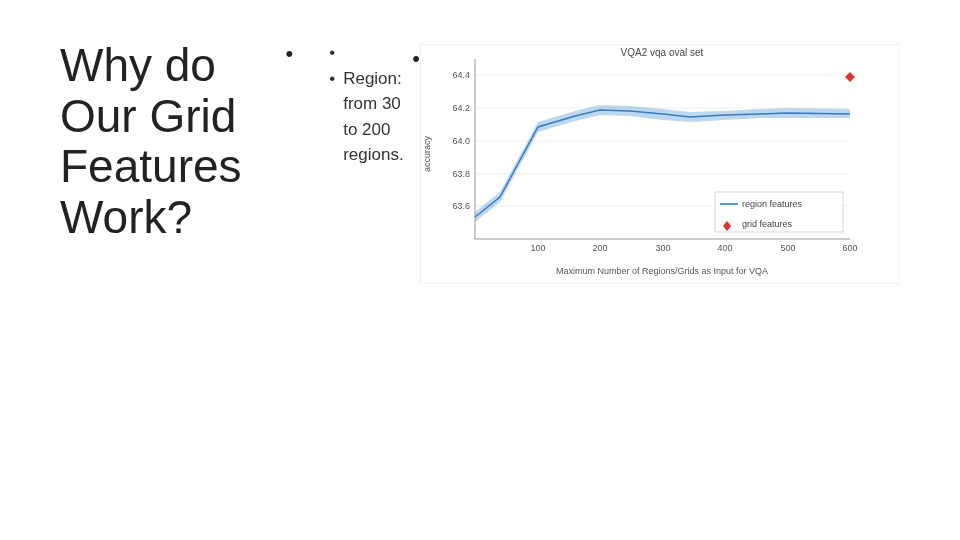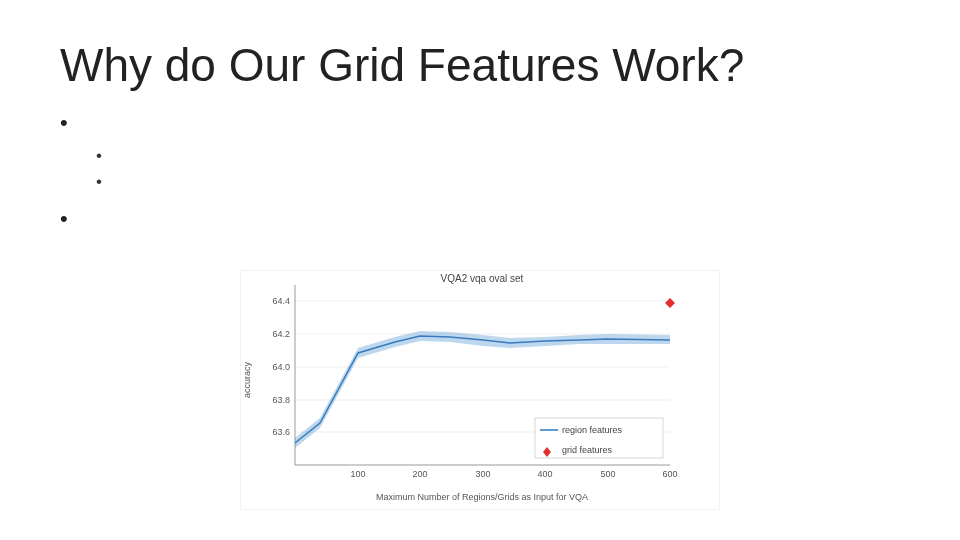--- a/index.html
+++ b/index.html
@@ -10,21 +10,21 @@
       background: #ffffff;
       font-family: 'Segoe UI', Arial, sans-serif;
       overflow: hidden;
     }
 
     .slide {
       width: 960px;
       height: 540px;
       padding: 40px 60px 30px 60px;
       display: flex;
-      flex-direction: column;
+      flex-direction: row;
     }
 
     .title {
       font-size: 46px;
       font-weight: 400;
       color: #222222;
       margin-bottom: 18px;
       line-height: 1.1;
     }
 
@@ -66,21 +66,21 @@
       margin-bottom: 10px;
       margin-top: 6px;
       display: flex;
       align-items: flex-start;
       gap: 8px;
     }
 
     .chart-container {
       display: flex;
       justify-content: center;
-      align-items: flex-end;
+      align-items: flex-start;
       flex: 1;
       margin-top: 4px;
     }
 
     .chart-wrapper {
       position: relative;
       width: 480px;
       height: 240px;
     }
 
@@ -99,20 +99,21 @@
   <div class="bullet-l1">
     <span class="bullet-dot">•</span>
   </div>
 
   <div class="sub-bullets">
     <div class="bullet-l2">
       <span class="bullet-dot">•</span>
     </div>
     <div class="bullet-l2">
       <span class="bullet-dot">•</span>
+      <span>Region: from 30 to 200 regions.</span>
     </div>
   </div>
 
   <div class="bullet-l1-2">
     <span class="bullet-dot">•</span>
   </div>
 
   <div class="chart-container">
     <div class="chart-wrapper">
       <svg class="chart" viewBox="0 0 480 240" xmlns="http://www.w3.org/2000/svg">

